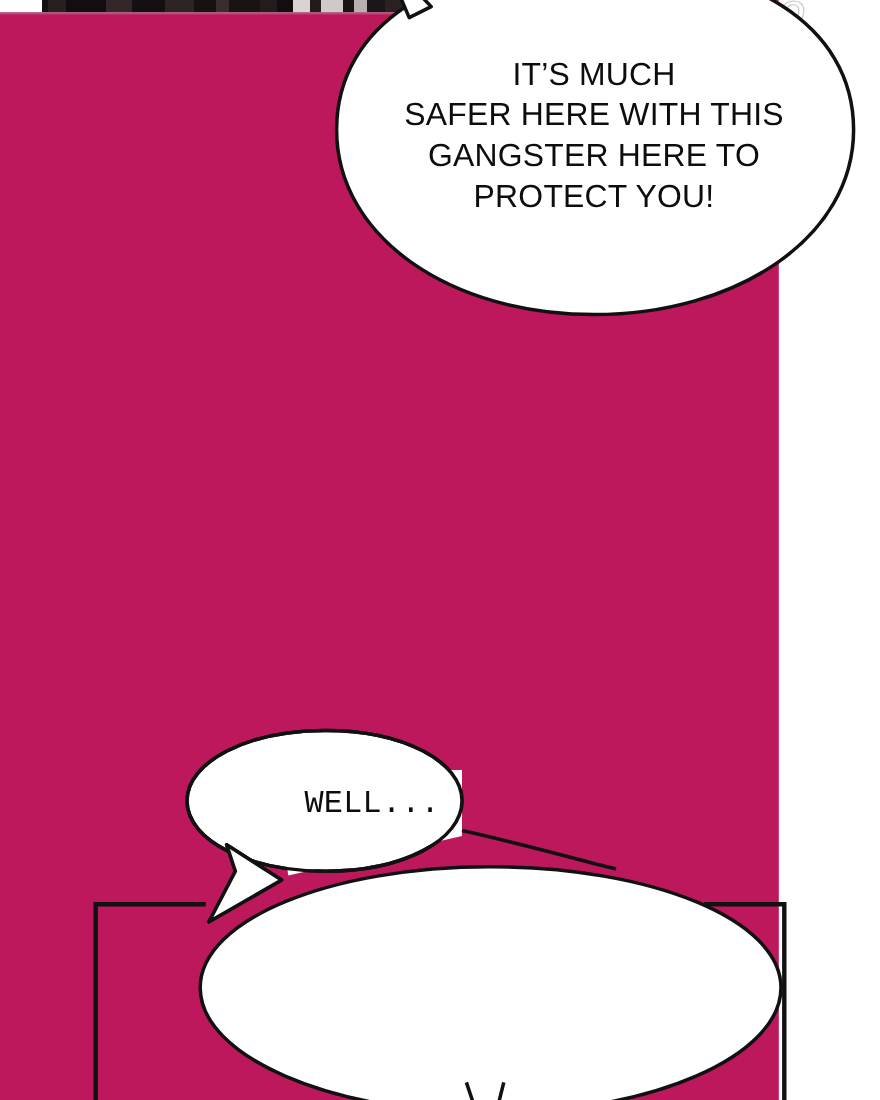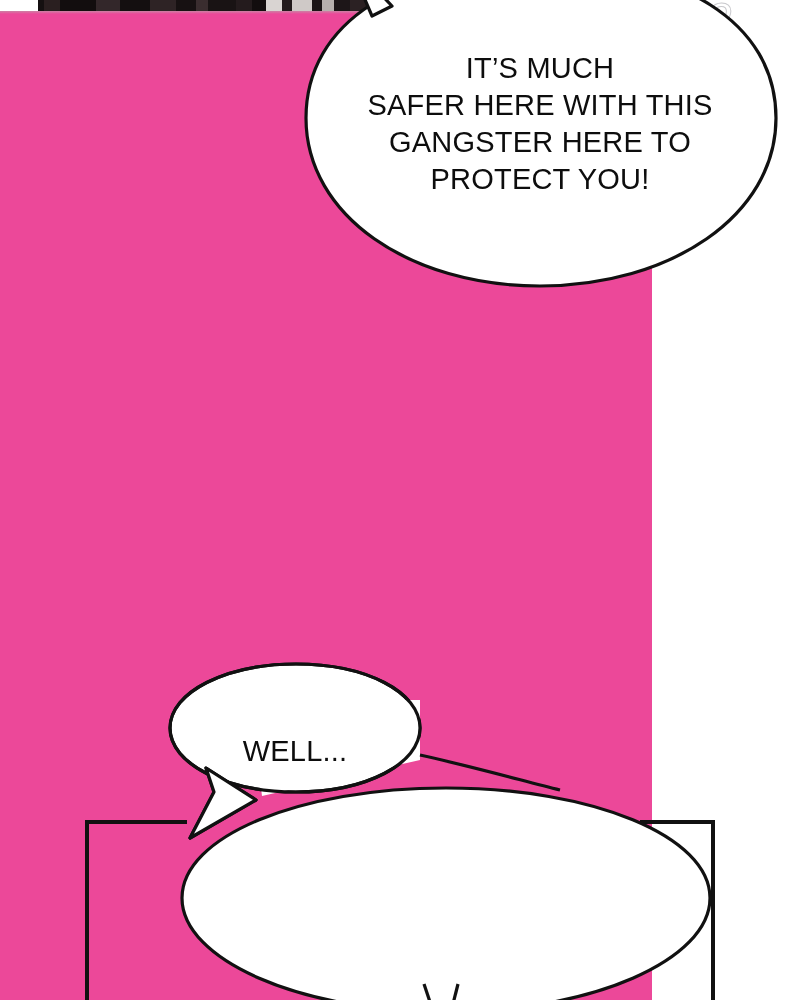--- a/index.html
+++ b/index.html
@@ -9,23 +9,23 @@
     background: #ffffff;
   }
   body {
     width: 800px;
     height: 1000px;
     overflow: hidden;
     font-family: "Liberation Sans", sans-serif;
   }
   #page {
     position: relative;
-    width: 652px;
+    width: 708px;
     height: 1000px;
-    background: #ec4899;
+    background: #be185d;
   }
 
   
   .top-strip {
     position: absolute;
     left: 0;
     top: 0;
     width: 370px;
     height: 11px;
     background:
@@ -97,23 +97,24 @@
     white-space: pre-line;
     user-select: none;
   }
   #text-bubble-1 {
     left: 330px;
     top: 50px;
     width: 420px;
   }
   #text-bubble-2 {
     left: 190px;
-    top: 733px;
+    top: 712px;
     width: 210px;
-    text-align: center;
+    text-align: right;
+    font-family: Liberation Mono, monospace;
   }
   #text-bubble-3 {
     left: 210px;
     top: 828px;
     width: 460px;
   }
 </style>
 </head>
 <body>
 

